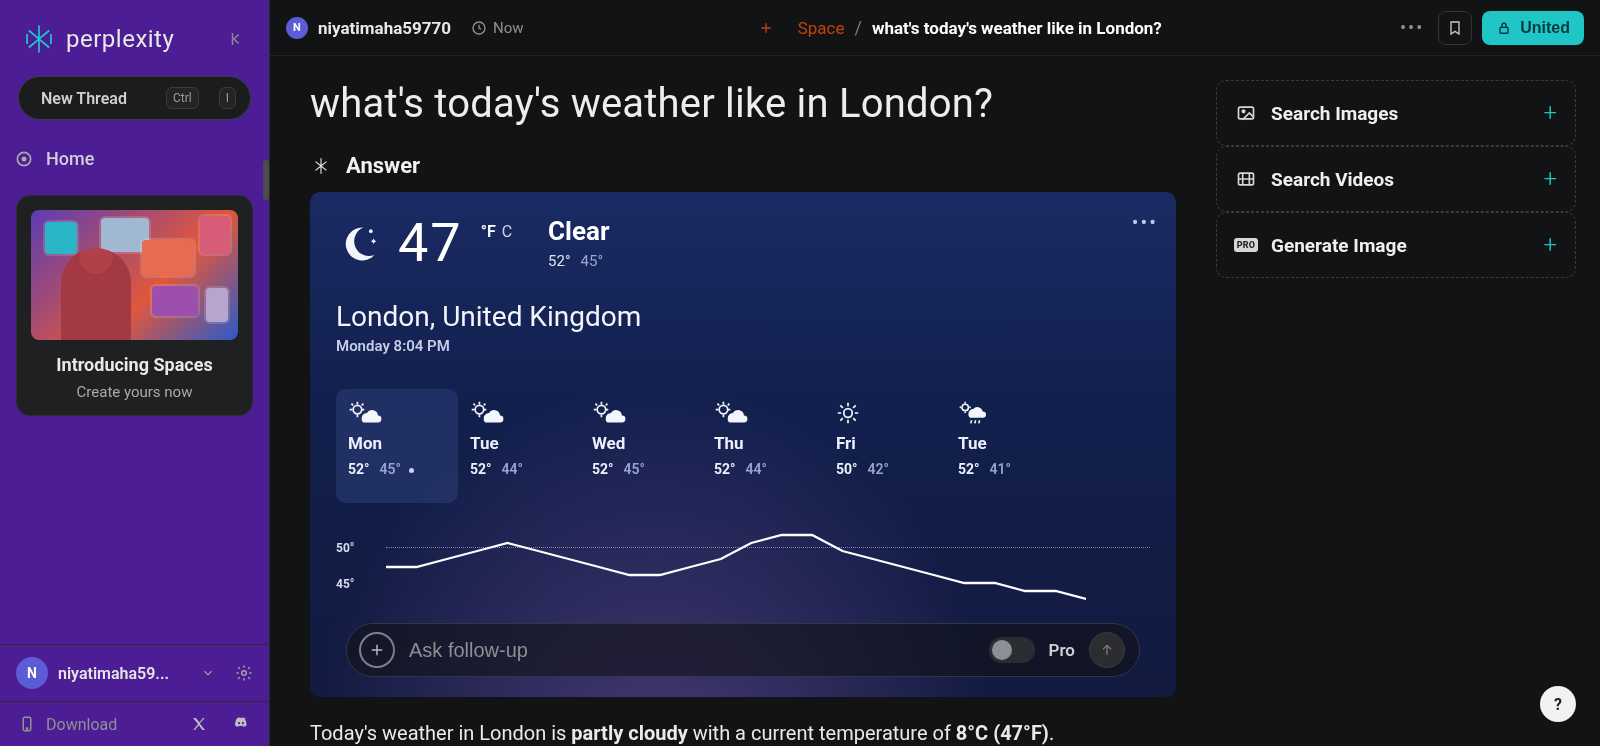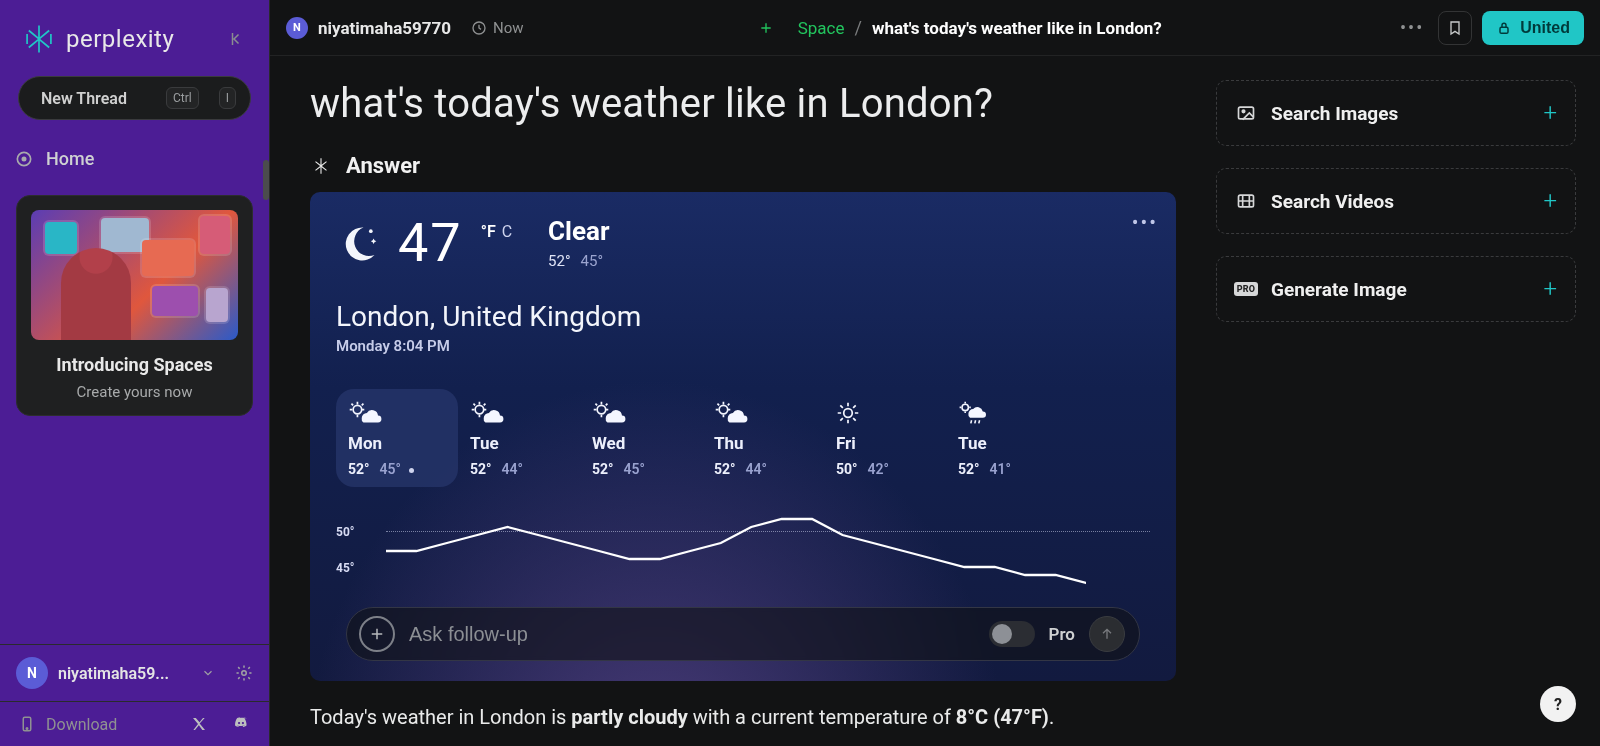--- a/index.html
+++ b/index.html
@@ -81,35 +81,35 @@
   .main{flex:1;display:flex;flex-direction:column;min-width:0;position:relative;}
   .topbar{
     height:56px;display:flex;align-items:center;gap:14px;padding:0 16px;
     border-bottom:1px solid #222324;
   }
   .tb-user{display:flex;align-items:center;gap:10px;}
   .tb-av{width:22px;height:22px;border-radius:50%;background:#5b5cd6;color:#fff;font-size:11px;display:flex;align-items:center;justify-content:center;font-weight:700;}
   .tb-uname{color:#e8e8e8;font-weight:700;font-size:17px;}
   .tb-now{display:flex;align-items:center;gap:6px;color:#8f9192;font-size:15px;margin-left:6px;}
   .tb-center{flex:1;display:flex;align-items:center;justify-content:center;gap:10px;min-width:0;}
-  .tb-space{display:flex;align-items:center;gap:24px;color:#22c55e;font-size:17px;}
+  .tb-space{display:flex;align-items:center;gap:24px;color:#c2410c;font-size:17px;}
   .tb-sep{color:#7a7c7d;font-size:18px;}
   .tb-q{color:#fdfdfd;font-weight:700;font-size:17px;white-space:nowrap;overflow:hidden;text-overflow:ellipsis;max-width:520px;}
   .tb-right{display:flex;align-items:center;gap:10px;}
   .ic-btn{width:34px;height:34px;border:1px solid #333435;border-radius:8px;display:flex;align-items:center;justify-content:center;color:#c8cacb;}
   .dot3{color:#8f9192;letter-spacing:2px;font-size:18px;padding:0 4px;}
   .share-btn{
     display:flex;align-items:center;gap:8px;background:#20c6c6;color:#063;border:none;
     padding:8px 14px;border-radius:8px;font-weight:700;font-size:16px;color:#003a3a;
   }
   .share-btn svg{width:16px;height:16px;color:#003a3a;}
 
   .content{flex:1;display:flex;gap:40px;padding:24px 24px 0 40px;overflow:hidden;}
   .col-main{flex:1;min-width:0;}
-  .col-side{width:360px;display:flex;flex-direction:column;gap:22px;}
+  .col-side{width:360px;display:flex;flex-direction:column;gap:0;}
 
   .page-title{font-size:40px;font-weight:400;color:#ecedee;margin-bottom:26px;letter-spacing:.2px;}
 
   .answer-head{display:flex;align-items:center;gap:14px;margin-bottom:14px;}
   .answer-head svg{width:22px;height:22px;}
   .answer-label{font-size:22px;font-weight:700;color:#f1f1f1;}
 
   .weather-card{
     border-radius:10px;overflow:hidden;position:relative;
     background:radial-gradient(ellipse at 40% 120%, #4a3c7a 0%, rgba(0,0,0,0) 48%),
@@ -141,21 +141,21 @@
   .cond-block{margin-left:18px;}
   .cond{font-size:26px;font-weight:700;color:#fff;}
   .hl{margin-top:6px;font-size:15px;color:#dfe3f5;}
   .hl .lo{color:#9ba4cf;margin-left:10px;}
   .loc{margin-top:30px;}
   .loc-line{font-size:28px;font-weight:400;color:#f3f5fb;}
   .loc-sub{font-size:15px;color:#c6cce9;margin-top:4px;font-weight:600;}
 
   .days{display:flex;gap:0;margin-top:34px;}
   .day{
-    flex:0 0 122px;padding:12px 12px 10px 12px;border-radius:18px;color:#eceffb
+    flex:0 0 122px;padding:12px 12px 26px 12px;border-radius:10px;color:#eceffb
   }
   .day.sel{background:rgba(40,55,110,.7);}
   .day-ic{height:24px;margin-bottom:8px;}
   .day-ic svg{height:24px;width:auto;color:#f4f6ff;}
   .day-name{font-size:17px;font-weight:700;margin-bottom:8px;}
   .day-hl{font-size:14px;font-weight:700;}
   .day-hl .lo{color:#99a2cf;font-weight:600;margin-left:10px;}
   .daydot{display:inline-block;width:5px;height:5px;border-radius:50%;background:#cfd4ee;margin-left:8px;vertical-align:middle;}
 
   .chart-wrap{position:relative;margin-top:24px;height:80px;}

